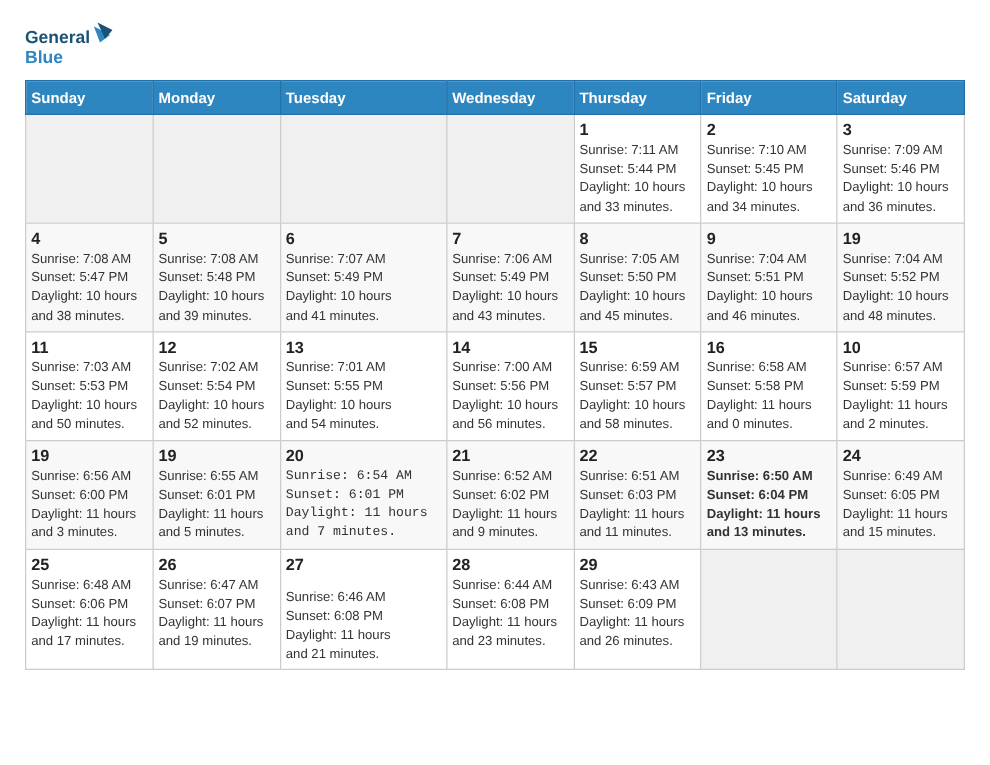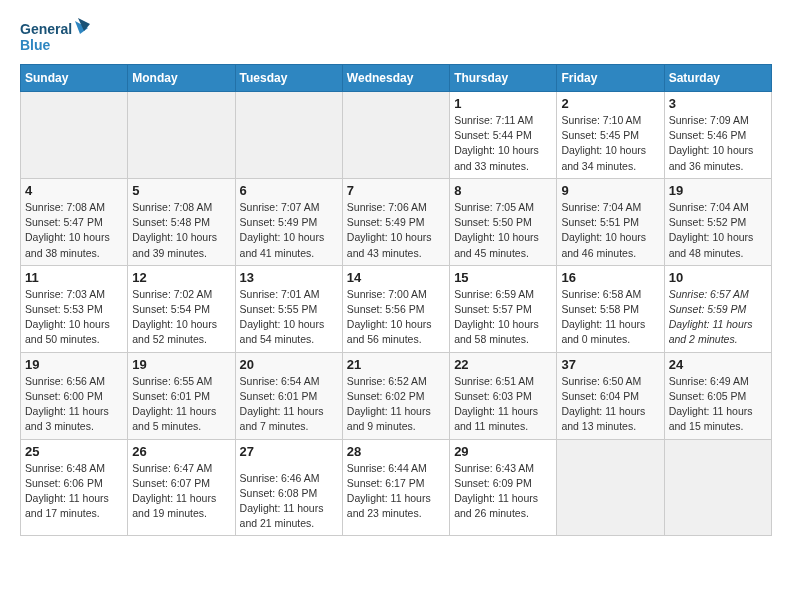--- a/index.html
+++ b/index.html
@@ -220,21 +220,21 @@
         </td>
         <td>
           <span class="day-num">16</span>
           <div class="day-detail" style="white-space: pre-line;">Sunrise: 6:58 AM
 Sunset: 5:58 PM
 Daylight: 11 hours
 and 0 minutes.</div>
         </td>
         <td>
           <span class="day-num">10</span>
-          <div class="day-detail" style="white-space: pre-line; font-style: italic;">Sunrise: 6:57 AM
+          <div class="day-detail" style="white-space: pre-line;">Sunrise: 6:57 AM
 Sunset: 5:59 PM
 Daylight: 11 hours
 and 2 minutes.</div>
         </td>
       </tr>
       <tr>
         <td>
           <span class="day-num">19</span>
           <div class="day-detail" style="white-space: pre-line;">Sunrise: 6:56 AM
 Sunset: 6:00 PM
@@ -243,42 +243,42 @@
         </td>
         <td>
           <span class="day-num">19</span>
           <div class="day-detail" style="white-space: pre-line;">Sunrise: 6:55 AM
 Sunset: 6:01 PM
 Daylight: 11 hours
 and 5 minutes.</div>
         </td>
         <td>
           <span class="day-num">20</span>
-          <div class="day-detail" style="white-space: pre-line;">Sunrise: 6:54 AM
+          <div class="day-detail" style="white-space: pre-line; font-family: Liberation Mono, monospace;">Sunrise: 6:54 AM
 Sunset: 6:01 PM
 Daylight: 11 hours
 and 7 minutes.</div>
         </td>
         <td>
           <span class="day-num">21</span>
           <div class="day-detail" style="white-space: pre-line;">Sunrise: 6:52 AM
 Sunset: 6:02 PM
 Daylight: 11 hours
 and 9 minutes.</div>
         </td>
         <td>
           <span class="day-num">22</span>
           <div class="day-detail" style="white-space: pre-line;">Sunrise: 6:51 AM
 Sunset: 6:03 PM
 Daylight: 11 hours
 and 11 minutes.</div>
         </td>
         <td>
-          <span class="day-num">37</span>
-          <div class="day-detail" style="white-space: pre-line;">Sunrise: 6:50 AM
+          <span class="day-num">23</span>
+          <div class="day-detail" style="white-space: pre-line; font-weight: bold;">Sunrise: 6:50 AM
 Sunset: 6:04 PM
 Daylight: 11 hours
 and 13 minutes.</div>
         </td>
         <td>
           <span class="day-num">24</span>
           <div class="day-detail" style="white-space: pre-line;">Sunrise: 6:49 AM
 Sunset: 6:05 PM
 Daylight: 11 hours
 and 15 minutes.</div>
@@ -302,21 +302,21 @@
         <td>
           <span class="day-num">27</span>
           <div class="day-detail" style="white-space: pre-line; margin-top: 12px;">Sunrise: 6:46 AM
 Sunset: 6:08 PM
 Daylight: 11 hours
 and 21 minutes.</div>
         </td>
         <td>
           <span class="day-num">28</span>
           <div class="day-detail" style="white-space: pre-line;">Sunrise: 6:44 AM
-Sunset: 6:17 PM
+Sunset: 6:08 PM
 Daylight: 11 hours
 and 23 minutes.</div>
         </td>
         <td>
           <span class="day-num">29</span>
           <div class="day-detail" style="white-space: pre-line;">Sunrise: 6:43 AM
 Sunset: 6:09 PM
 Daylight: 11 hours
 and 26 minutes.</div>
         </td>

